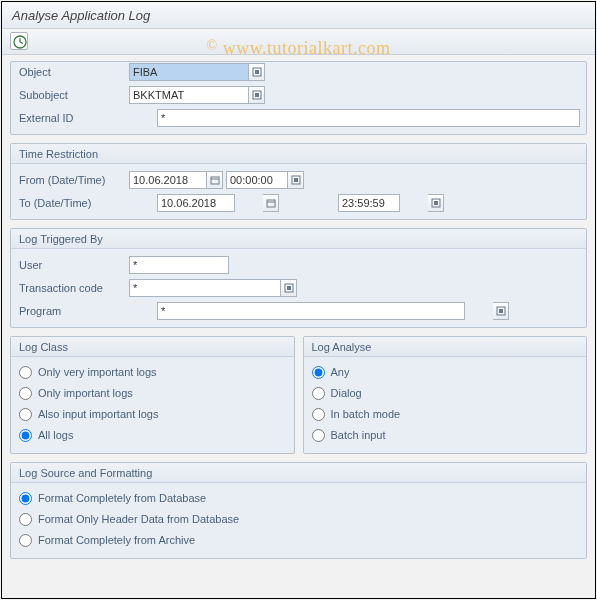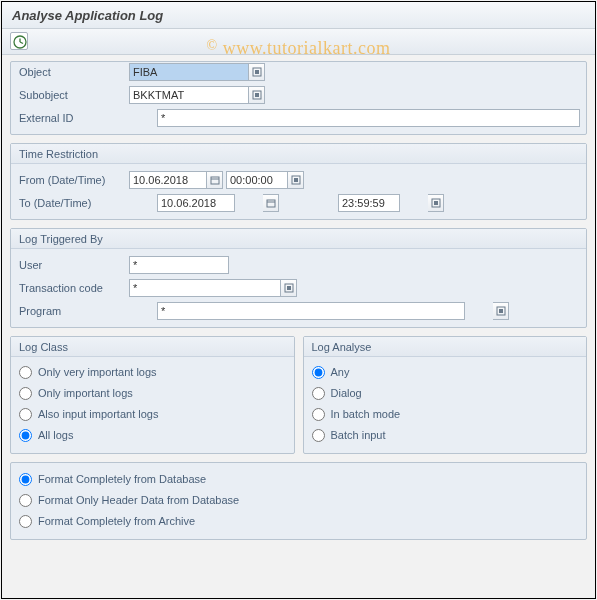--- a/index.html
+++ b/index.html
@@ -17,21 +17,21 @@
       height: 598px;
       margin: 1px;
       background: #f2f2f2;
       position: relative;
     }
     .header {
       background: linear-gradient(#f7f9fb, #e6ecf2);
       border-bottom: 1px solid #c8d0d8;
       padding: 6px 10px 5px 10px;
       font-size: 13px;
-      font-weight: bold;
+      font-weight: normal;
       font-style: italic;
       color: #444;
     }
     .toolbar {
       background: linear-gradient(#f5f7fa, #e4eaf0);
       border-bottom: 1px solid #c8d0d8;
       padding: 3px 8px;
       height: 26px;
     }
     .tb-icon {
@@ -262,20 +262,21 @@
             <label>In batch mode</label>
           </div>
         <div class="radio-row">
             <input type="radio" name="lcr" style="">
             <label>Batch input</label>
           </div>
       </div>
     </div>
 
     <div class="groupbox">
+      <div class="gb-title">Log Source and Formatting</div>
       <div class="radio-row">
           <input type="radio" name="ls" checked="" style="">
           <label>Format Completely from Database</label>
         </div>
       <div class="radio-row">
           <input type="radio" name="ls" style="">
           <label>Format Only Header Data from Database</label>
         </div>
       <div class="radio-row">
           <input type="radio" name="ls" style="">

